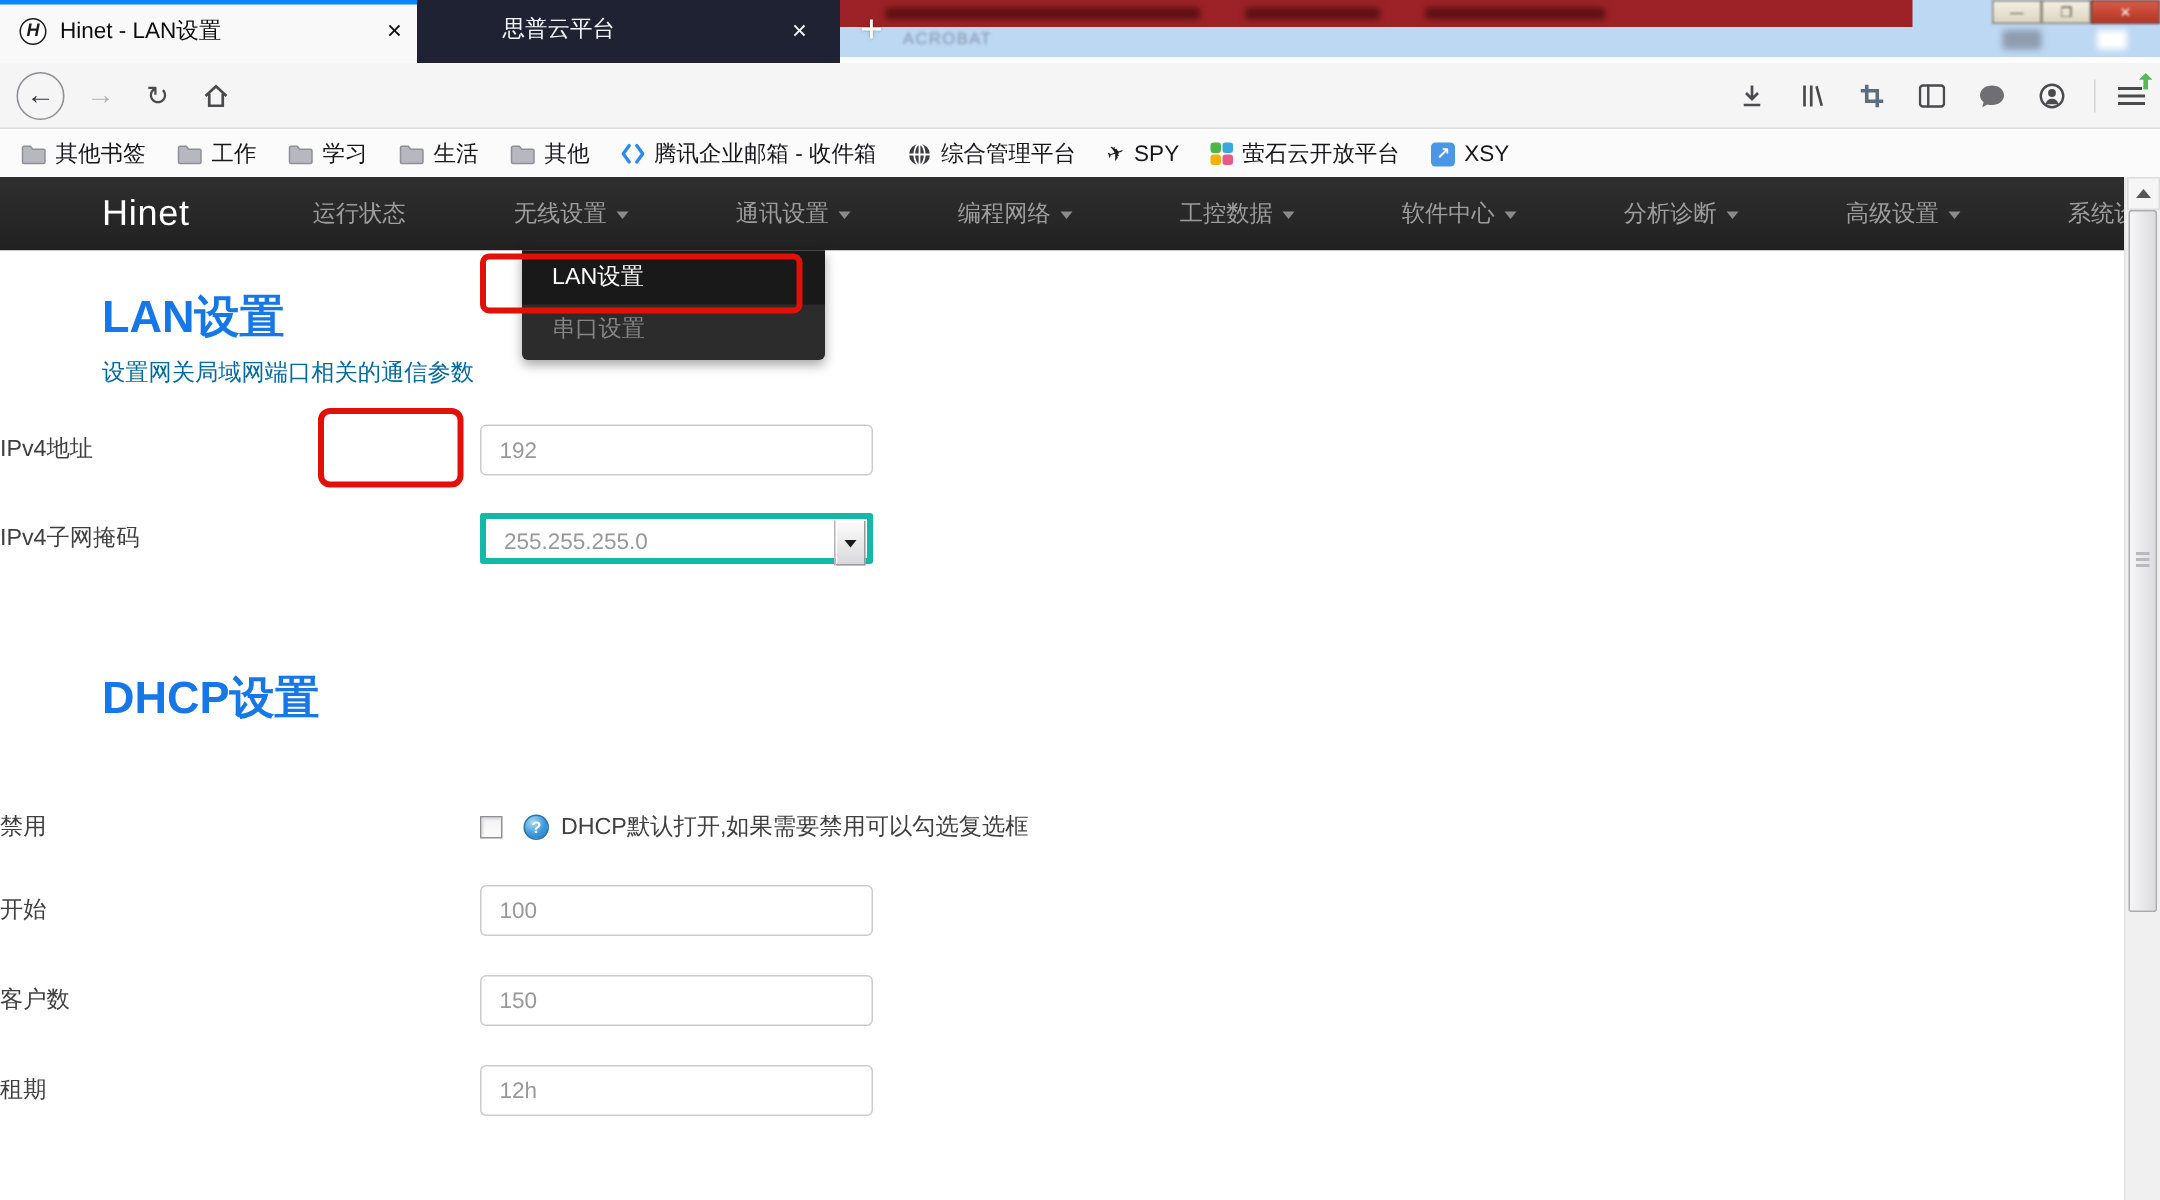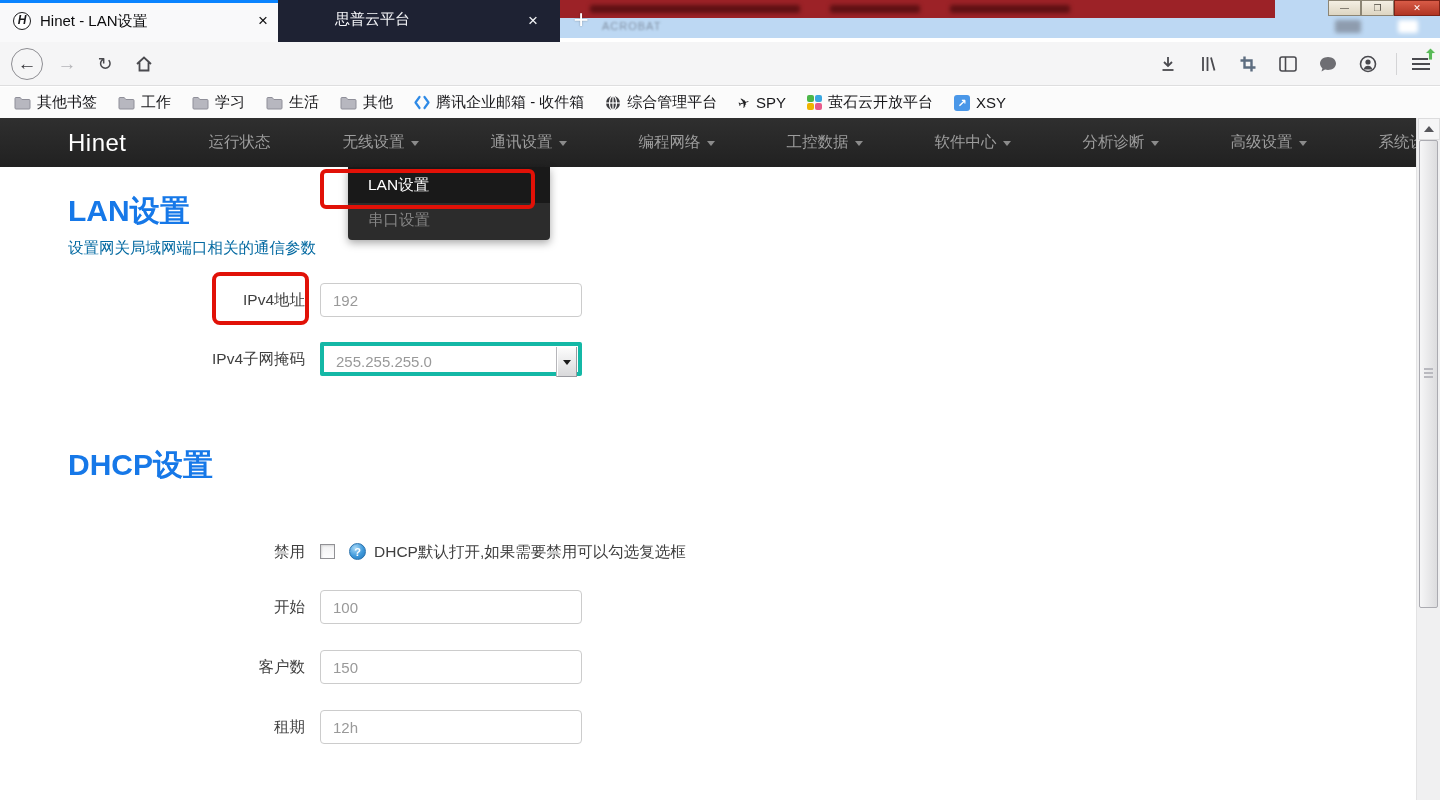--- a/index.html
+++ b/index.html
@@ -76,21 +76,21 @@
   
   .dropdown { position:absolute; left:348px; top:167px; width:202px; background:#2c2c2c; border-radius:0 0 4px 4px; z-index:50; box-shadow:0 3px 8px rgba(0,0,0,.35); padding-bottom:4px; }
   .di { height:33px; line-height:33px; padding-left:20px; font-size:15.5px; color:#858585; }
   .di.active { background:#191919; color:#fff; height:36px; line-height:36px; }
 
   
   .content { position:absolute; left:0; top:167px; width:1416px; height:633px; background:#fff; }
   .h1 { position:absolute; left:68px; font-size:30px; font-weight:bold; color:#1678e8; }
   .pdesc { position:absolute; left:68px; font-size:15.5px; color:#0369a1; }
   .frow { position:absolute; left:0; }
-  .flabel { position:absolute; left:0; top:0; width:305px; text-align:right; font-size:15.5px; color:#3f3f3f; line-height:34px; }
+  .flabel { position:absolute; left:0; top:0; width:305px; text-align:left; font-size:15.5px; color:#3f3f3f; line-height:34px; }
   .finput { position:absolute; left:320px; top:0; width:262px; height:34px; border:1px solid #ccc; border-radius:4px; font-size:15px; color:#999; padding:0 12px; font-family:inherit; background:#fff; outline:none; }
   .fselect { position:absolute; left:320px; top:0; width:262px; height:34px; border:4px solid #14b8a6; border-radius:2px; background:#fff; }
   .fselect .val { position:absolute; left:12px; top:0; line-height:32px; font-size:15px; color:#999; }
   .selbtn { position:absolute; right:1px; top:1px; width:21px; height:30px; background:linear-gradient(#fdfdfd,#d8d8da); border-left:1px solid #b6b6ba; box-shadow:inset -1px -1px 0 #9a9aa0, inset 1px 1px 0 #fff; display:flex; align-items:center; justify-content:center; }
   .selbtn i { width:0; height:0; border-left:4px solid transparent; border-right:4px solid transparent; border-top:5px solid #1a1a1a; }
   .cbrow { position:absolute; left:0; height:30px; }
   .cbox { position:absolute; left:320px; top:4px; width:15px; height:15px; border:1px solid #919195; background:linear-gradient(#f2f2f3,#fdfdfe); box-shadow:inset 1px 1px 2px rgba(0,0,0,.12); }
   .helpicon { position:absolute; left:349px; top:3px; width:17px; height:17px; border-radius:50%; background:radial-gradient(circle at 35% 28%, #a8d9f7, #3e98da 55%, #2678ba); border:1px solid #2a72ad; color:#fff; font-size:11px; font-weight:bold; text-align:center; line-height:16px; }
   .cbhint { position:absolute; left:374px; top:0; line-height:24px; font-size:15.5px; color:#3f3f3f; white-space:nowrap; }
 

